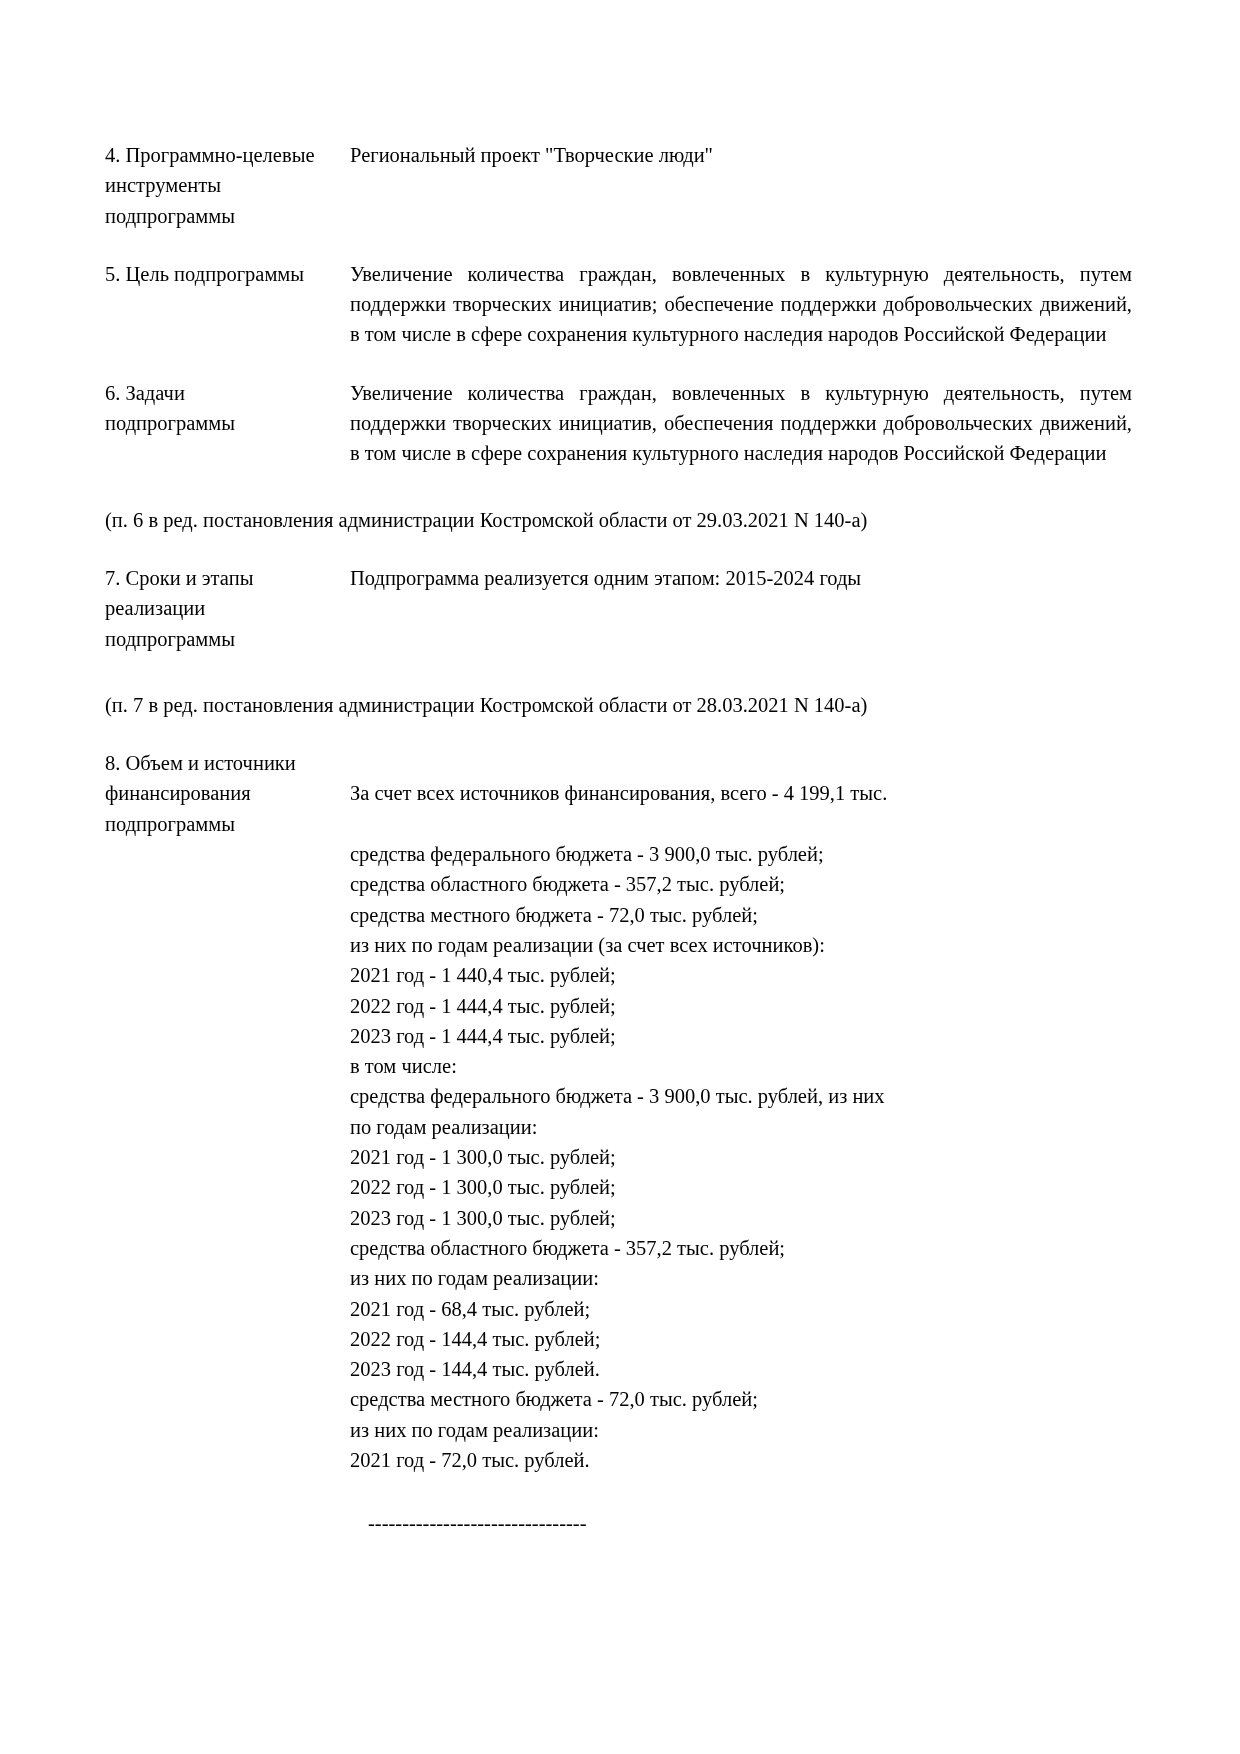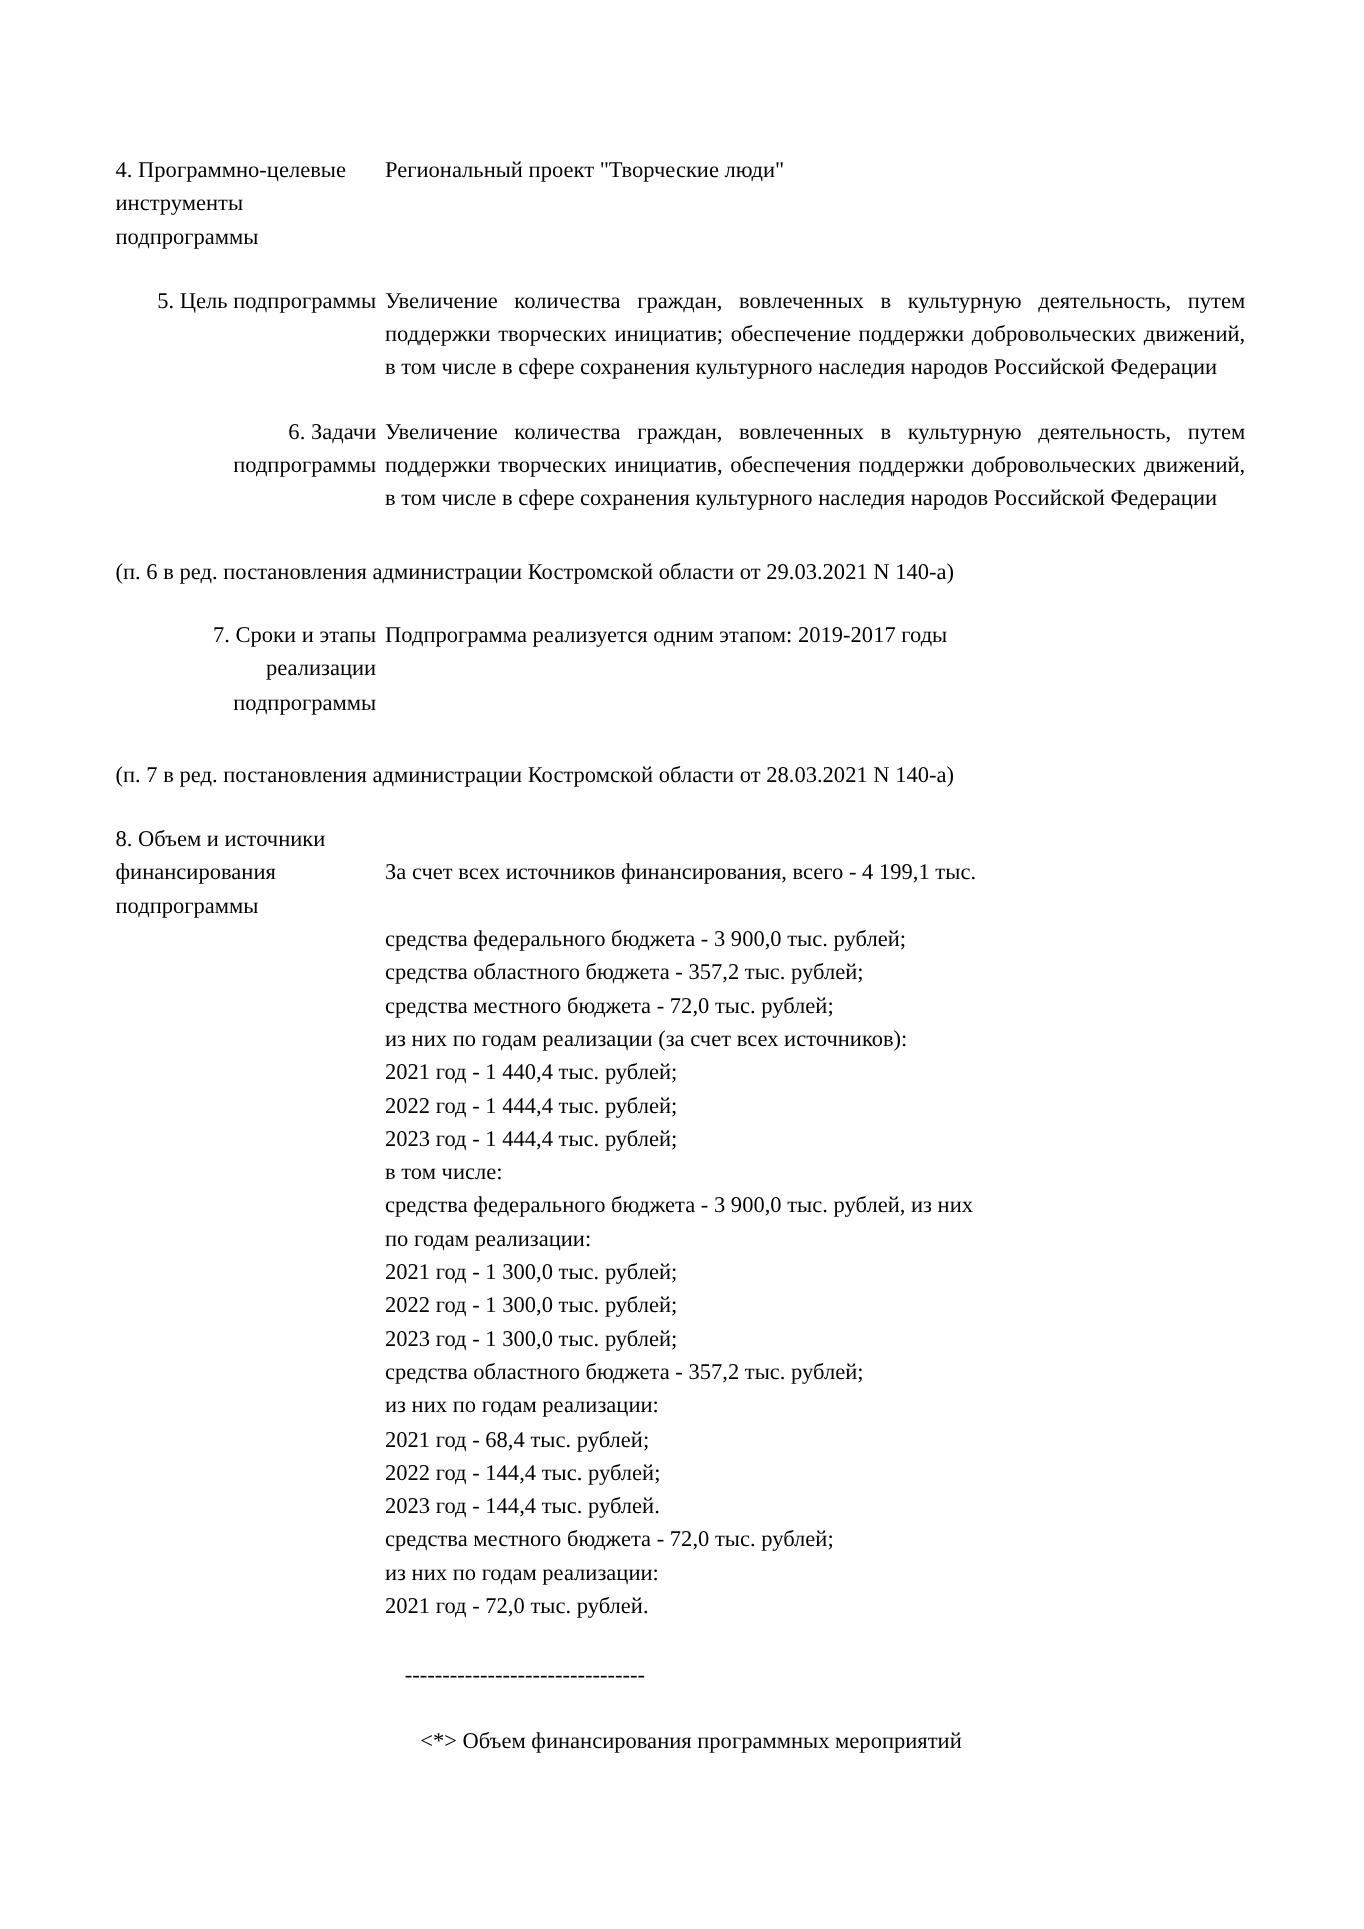--- a/index.html
+++ b/index.html
@@ -29,21 +29,21 @@
   .row {
     display: flex;
     align-items: flex-start;
     margin-bottom: 28px;
   }
   .row-label {
     width: 245px;
     flex: 0 0 245px;
     padding-right: 8px;
     box-sizing: border-box;
-    text-align: right;
+    text-align: left;
     white-space: pre-line;
   }
   .row-label.justify-head {
     text-align: justify;
     text-align-last: left;
   }
   .row-value {
     flex: 1 1 auto;
     text-align: justify;
     text-align-last: left;
@@ -104,21 +104,21 @@
 подпрограммы</div>
       <div class="row-value">Увеличение количества граждан, вовлеченных в культурную деятельность, путем поддержки творческих инициатив, обеспечения поддержки добровольческих движений, в том числе в сфере сохранения культурного наследия народов Российской Федерации</div>
     </div>
 
     <div class="note">(п. 6 в ред. постановления администрации Костромской области от 29.03.2021 N 140-а)</div>
 
     <div class="row">
       <div class="row-label">7. Сроки и этапы
 реализации
 подпрограммы</div>
-      <div class="row-value nojust">Подпрограмма реализуется одним этапом: 2019-2017 годы</div>
+      <div class="row-value nojust">Подпрограмма реализуется одним этапом: 2015-2024 годы</div>
     </div>
 
     <div class="note">(п. 7 в ред. постановления администрации Костромской области от 28.03.2021 N 140-а)</div>
 
     <div class="row">
       <div class="row-label justify-head">8. Объем  и  источники
 финансирования
 подпрограммы</div>
       <div class="row-value nojust">
         <div class="fin-first">За счет всех источников финансирования, всего - 4 199,1 тыс.</div>
@@ -137,18 +137,17 @@
 2023 год - 1 300,0 тыс. рублей;
 средства областного бюджета - 357,2 тыс. рублей;
 из них по годам реализации:
 2021 год - 68,4 тыс. рублей;
 2022 год - 144,4 тыс. рублей;
 2023 год - 144,4 тыс. рублей.
 средства местного бюджета - 72,0 тыс. рублей;
 из них по годам реализации:
 2021 год - 72,0 тыс. рублей.</div>
         <div class="sep-line">--------------------------------</div>
-        <div class="footnote">&lt;*&gt;  Объем  финансирования  программных  мероприятий</div>
       </div>
     </div>
 
   </div>
 </div>
 
 </body></html>

